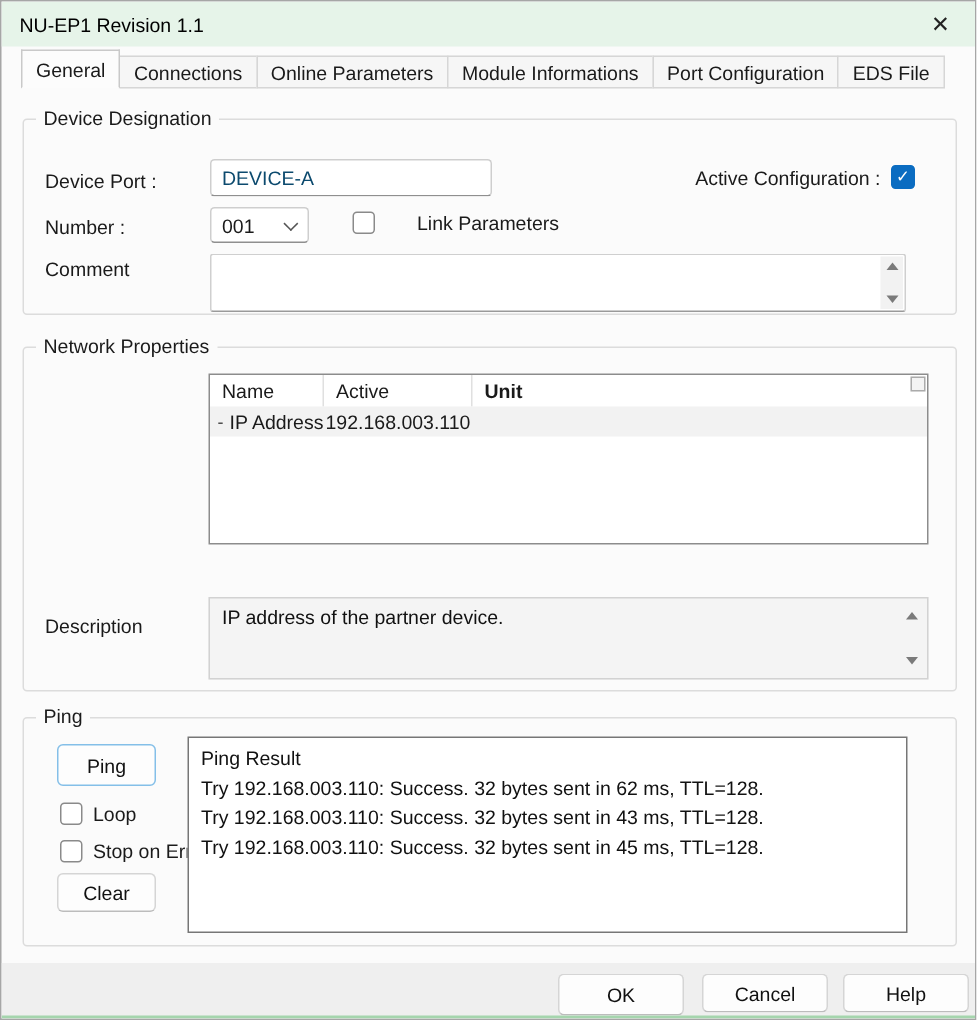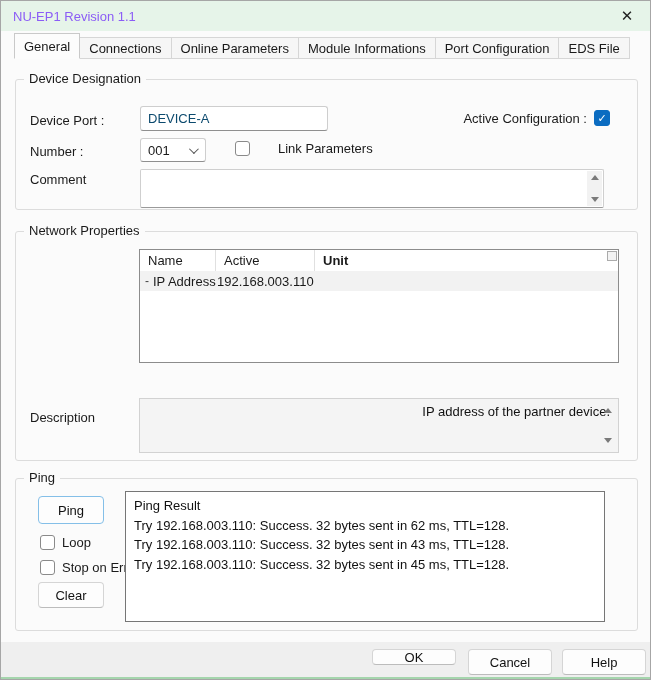--- a/index.html
+++ b/index.html
@@ -15,21 +15,21 @@
     border: 1px solid #a6a6a6;
     background: #fbfbfb;
     overflow: hidden;
   }
   
   .titlebar {
     position: absolute; top:0; left:0; right:0; height:30px;
     background: #e6f4e9;
     display:flex; align-items:center;
   }
-  .titlebar .title { margin-left: 12px; font-size: 13px; color:#8b5cf6; }
+  .titlebar .title { margin-left: 12px; font-size: 13px; color:#000000; }
   .close-btn {
     position:absolute; right:8px; top:0; width:30px; height:30px;
     display:flex; align-items:center; justify-content:center;
     font-size:15px; color:#222; cursor:default;
   }
   
   .tabbar {
     position:absolute; top:31px; left:0; right:0; height:27px;
     display:flex; align-items:flex-end; padding-left:13px;
   }
@@ -208,21 +208,21 @@
       <div class="corner"></div>
       <div class="trow">
         <span class="expander">-</span>
         <span style="width:63px;">IP Address</span>
         <span style="margin-left:1px;">192.168.003.110</span>
         <span></span>
       </div>
     </div>
 
     <span class="lbl" style="left:14px; top:178px;">Description</span>
-    <div class="readonly-box" style="left:123px; top:166px; width:480px; height:55px;text-align:right;">
+    <div class="readonly-box" style="left:123px; top:166px; width:480px; height:55px;">
       <span>IP address of the partner device.</span>
       <span class="tri-up" style="position:absolute; right:6px; top:9px;"></span>
       <span class="tri-down" style="position:absolute; right:6px; bottom:9px;"></span>
     </div>
   </div>
 
   <div class="group" style="left:14px; top:477px; width:623px; height:153px;">
     <span class="legend">Ping</span>
 
     <button class="btn accent" style="left:22px; top:17px; width:66px; height:28px;">Ping</button>
@@ -240,18 +240,18 @@
 
     <div class="resultbox" style="left:109px; top:12px; width:480px; height:131px;">
       <div>Ping Result</div>
       <div>Try 192.168.003.110: Success. 32 bytes sent in 62 ms, TTL=128.</div>
       <div>Try 192.168.003.110: Success. 32 bytes sent in 43 ms, TTL=128.</div>
       <div>Try 192.168.003.110: Success. 32 bytes sent in 45 ms, TTL=128.</div>
     </div>
   </div>
 
   <div class="footer">
-    <button class="btn" style="left:371px; top:7px; width:84px; height:16px;">OK</button>
+    <button class="btn" style="left:371px; top:7px; width:84px; height:28px;">OK</button>
     <button class="btn" style="left:467px; top:7px; width:84px; height:26px;">Cancel</button>
     <button class="btn" style="left:561px; top:7px; width:84px; height:26px;">Help</button>
   </div>
 
 </div>
 
 </body></html>

